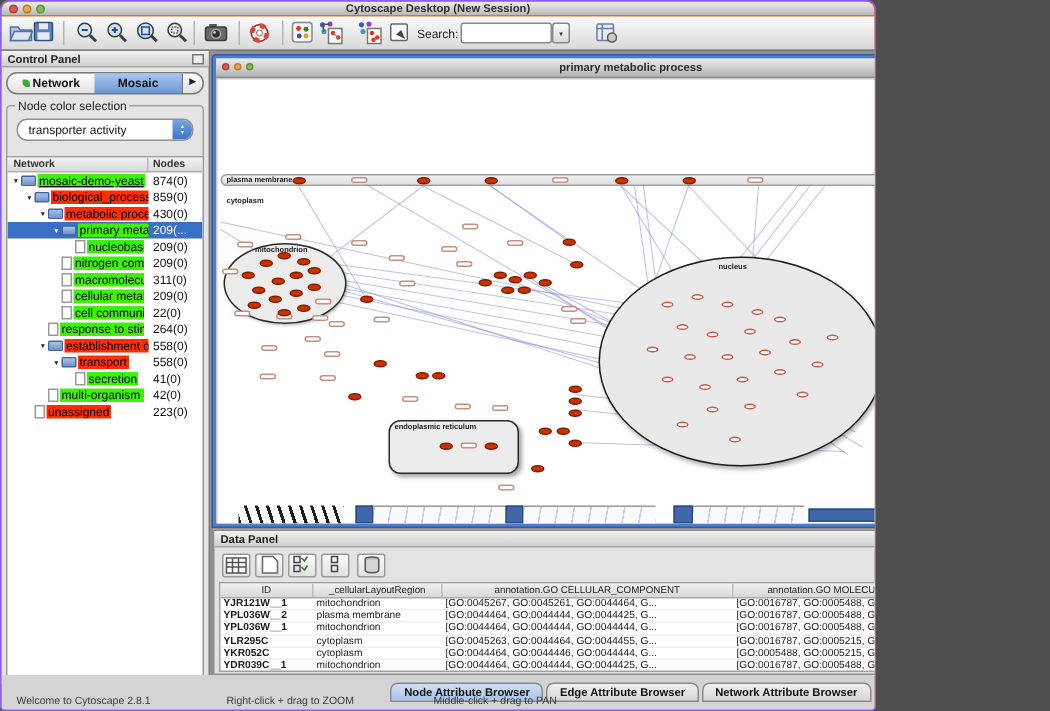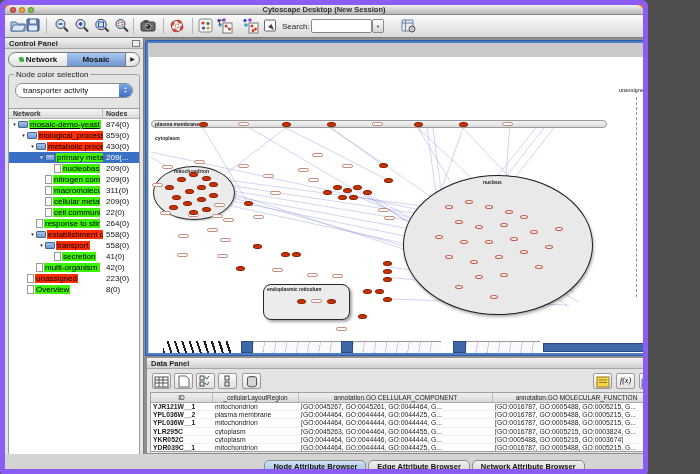--- a/index.html
+++ b/index.html
@@ -1,17 +1,17 @@
 <!DOCTYPE html>
 <html><head>
 <meta charset="utf-8">
 <style>
   *{box-sizing:border-box;margin:0;padding:0;}
   body{background:#4f4f4f;font-family:"Liberation Sans",sans-serif;-webkit-font-smoothing:antialiased;}
-  #win{position:relative;width:648px;height:474px;background:#f97316;border:5px solid #8b5cf6;border-radius:6px 6px 3px 3px;overflow:hidden;}
+  #win{position:relative;width:584px;height:474px;background:#f97316;border:1px solid #8b5cf6;border-radius:6px 6px 3px 3px;overflow:hidden;}
 
   
   .titlebar{position:absolute;left:0;top:0;width:100%;height:10px;background:linear-gradient(#efefef,#b9b9b9);border-bottom:1px solid #8a8a8a;border-radius:6px 6px 0 0;}
   .tl{position:absolute;top:2px;width:6px;height:6px;border-radius:50%;border:1px solid rgba(0,0,0,.25);}
   .tl.red{left:5px;background:#e3564e;} .tl.yel{left:14px;background:#f0a63a;} .tl.grn{left:23px;background:#7fc04d;}
   .wtitle{font-size:7.5px;font-weight:bold;color:#2e2e2e;text-align:center;line-height:9px;}
 
   
   .toolbar{position:absolute;left:0;top:10px;width:100%;height:23px;background:linear-gradient(#fbfbfb,#d9d9d9);border-bottom:1px solid #7d7d7d;}
   .tbi{position:absolute;top:3px;width:17px;height:16px;}
@@ -328,32 +328,31 @@
             <span class="tlabel green" style="max-width: 56px;">multi-organism pro</span>
             <span class="tcount">42(0)</span>
           </div>
           <div class="trow">
             <span style="flex: 0 0 auto; width: 11px;"></span>
             <span class="tri"></span>
             <span class="ficon file"></span>
             <span class="tlabel red" style="max-width: 65px;">unassigned</span>
             <span class="tcount">223(0)</span>
           </div>
-          <div class="trow">
-            <span style="flex: 0 0 auto; width: 11px;"></span>
-            <span class="tri"></span>
-            <span class="ficon file"></span>
-            <span class="tlabel green" style="max-width: 65px;">Overview</span>
-            <span class="tcount">8(0)</span>
-          </div>
         </div>
     </div>
   </div>
 
   <div id="nw">
+    <div class="nw-titlebar">
+      <span class="tl red"></span>
+      <span class="tl yel"></span>
+      <span class="tl grn"></span>
+      <div class="nw-title">primary metabolic process</div>
+    </div>
     <div id="canvas">
       <svg id="edges" width="551" height="296">
           <line x1="60" y1="130" x2="300" y2="170" stroke="#8a90da" stroke-width="0.7" opacity="0.55"></line>
           <line x1="60" y1="135" x2="305" y2="180" stroke="#8a90da" stroke-width="0.7" opacity="0.55"></line>
           <line x1="64" y1="140" x2="310" y2="190" stroke="#8a90da" stroke-width="0.7" opacity="0.55"></line>
           <line x1="64" y1="145" x2="318" y2="200" stroke="#8a90da" stroke-width="0.7" opacity="0.55"></line>
           <line x1="70" y1="137" x2="330" y2="210" stroke="#8a90da" stroke-width="0.7" opacity="0.55"></line>
           <line x1="70" y1="132" x2="340" y2="220" stroke="#8a90da" stroke-width="0.7" opacity="0.55"></line>
           <line x1="58" y1="125" x2="290" y2="160" stroke="#8a90da" stroke-width="0.7" opacity="0.55"></line>
           <line x1="55" y1="120" x2="280" y2="150" stroke="#8a90da" stroke-width="0.7" opacity="0.55"></line>

